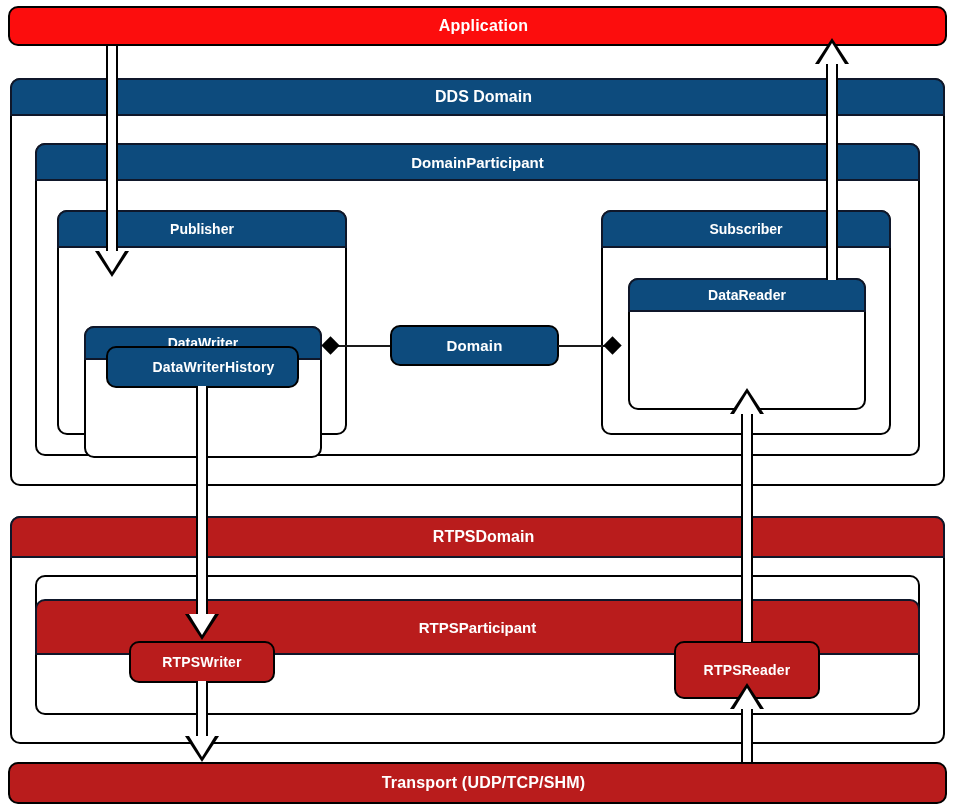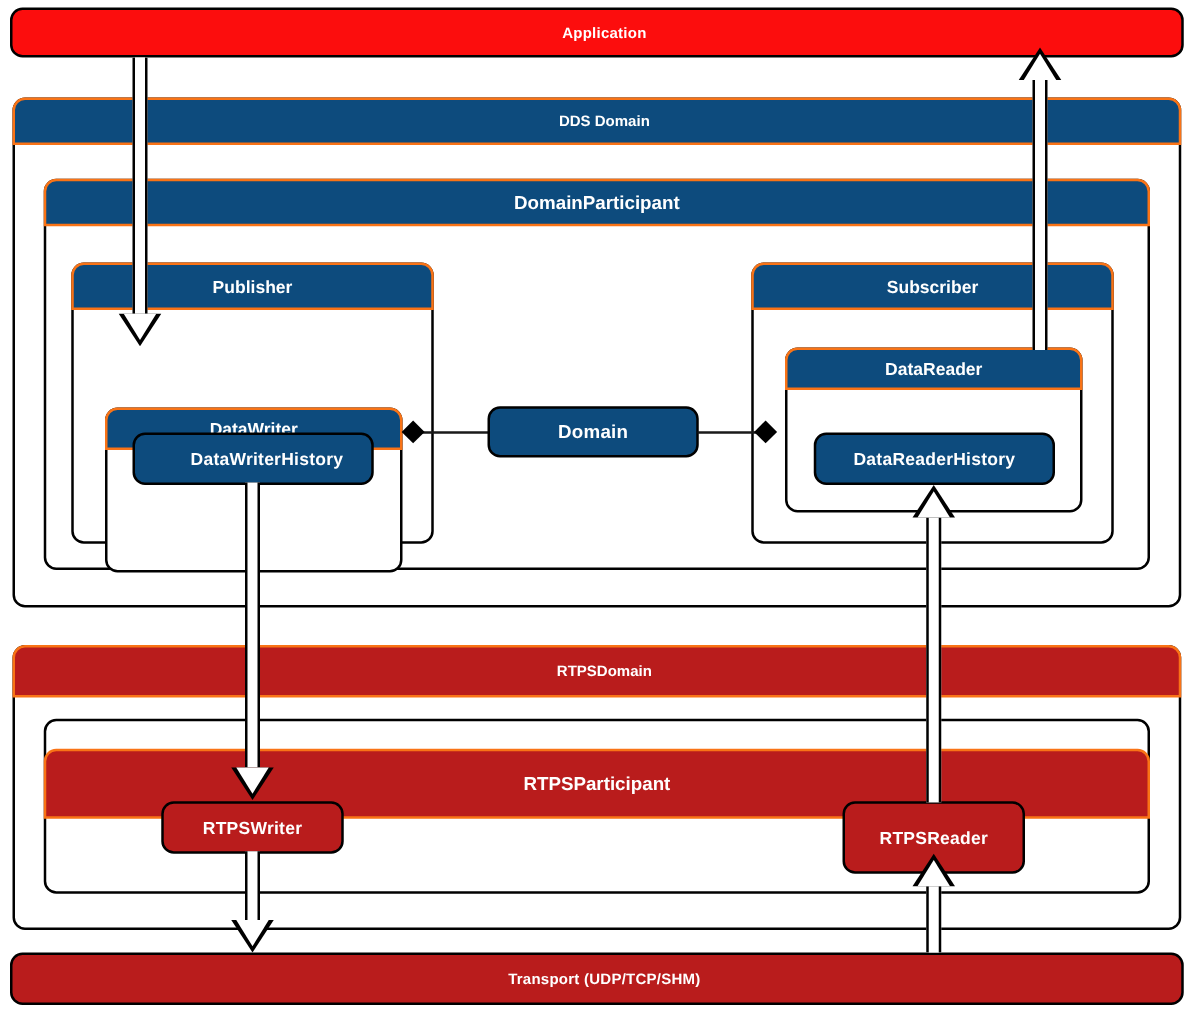--- a/index.html
+++ b/index.html
@@ -35,21 +35,21 @@
     align-items: center;
     justify-content: center;
     color: #ffffff;
     font-weight: bold;
     letter-spacing: 0.2px;
   }
   
   .hdr {
     position: absolute;
     box-sizing: border-box;
-    border: 2px solid #f97316;
+    border: 2px solid #0f172a;
     border-top-left-radius: 10px;
     border-top-right-radius: 10px;
     display: flex;
     align-items: center;
     justify-content: center;
     color: #ffffff;
     font-weight: bold;
     left: -2px;
     right: -2px;
     top: -2px;
@@ -113,21 +113,21 @@
     border-top: 2px solid #1a1a1a;
   }
   .diamond {
     position: absolute;
     width: 13px;
     height: 13px;
     background: #000000;
     transform: rotate(45deg);
   }
 
-  .f16 { font-size: 12px; padding-left: 12px; }
+  .f16 { font-size: 16px; padding-left: 12px; }
   .f15 { font-size: 15px; }
   .f14 { font-size: 14px; }
 </style>
 </head>
 <body>
 
 <div id="diagram">
 
   <div class="band c-red f16" style="left:8px; top:6px; width:939px; height:40px;">Application</div>
 
@@ -150,21 +150,20 @@
   <div class="band c-blue f14" style="left:106px; top:346px; width:193px; height:42px;padding-left:22px;">DataWriterHistory</div>
 
   <div class="box" style="left:601px; top:210px; width:290px; height:225px;">
     <div class="hdr c-blue f14" style="height:38px;">Subscriber</div>
   </div>
 
   <div class="box" style="left:628px; top:278px; width:238px; height:132px;">
     <div class="hdr c-blue f14" style="height:34px;">DataReader</div>
   </div>
 
-  <div class="band c-blue f14" style="left:651px; top:346px; width:193px; height:42px;">DataReaderHistory</div>
 
   <div class="assoc-line" style="left:334px; top:345px; width:58px;"></div>
   <div class="diamond" style="left:324px; top:339px;"></div>
 
   <div class="band c-blue f15" style="left:390px; top:325px; width:169px; height:41px;">Domain</div>
 
   <div class="assoc-line" style="left:558px; top:345px; width:58px;"></div>
   <div class="diamond" style="left:606px; top:339px;"></div>
 
   <div class="box" style="left:10px; top:516px; width:935px; height:228px;">

